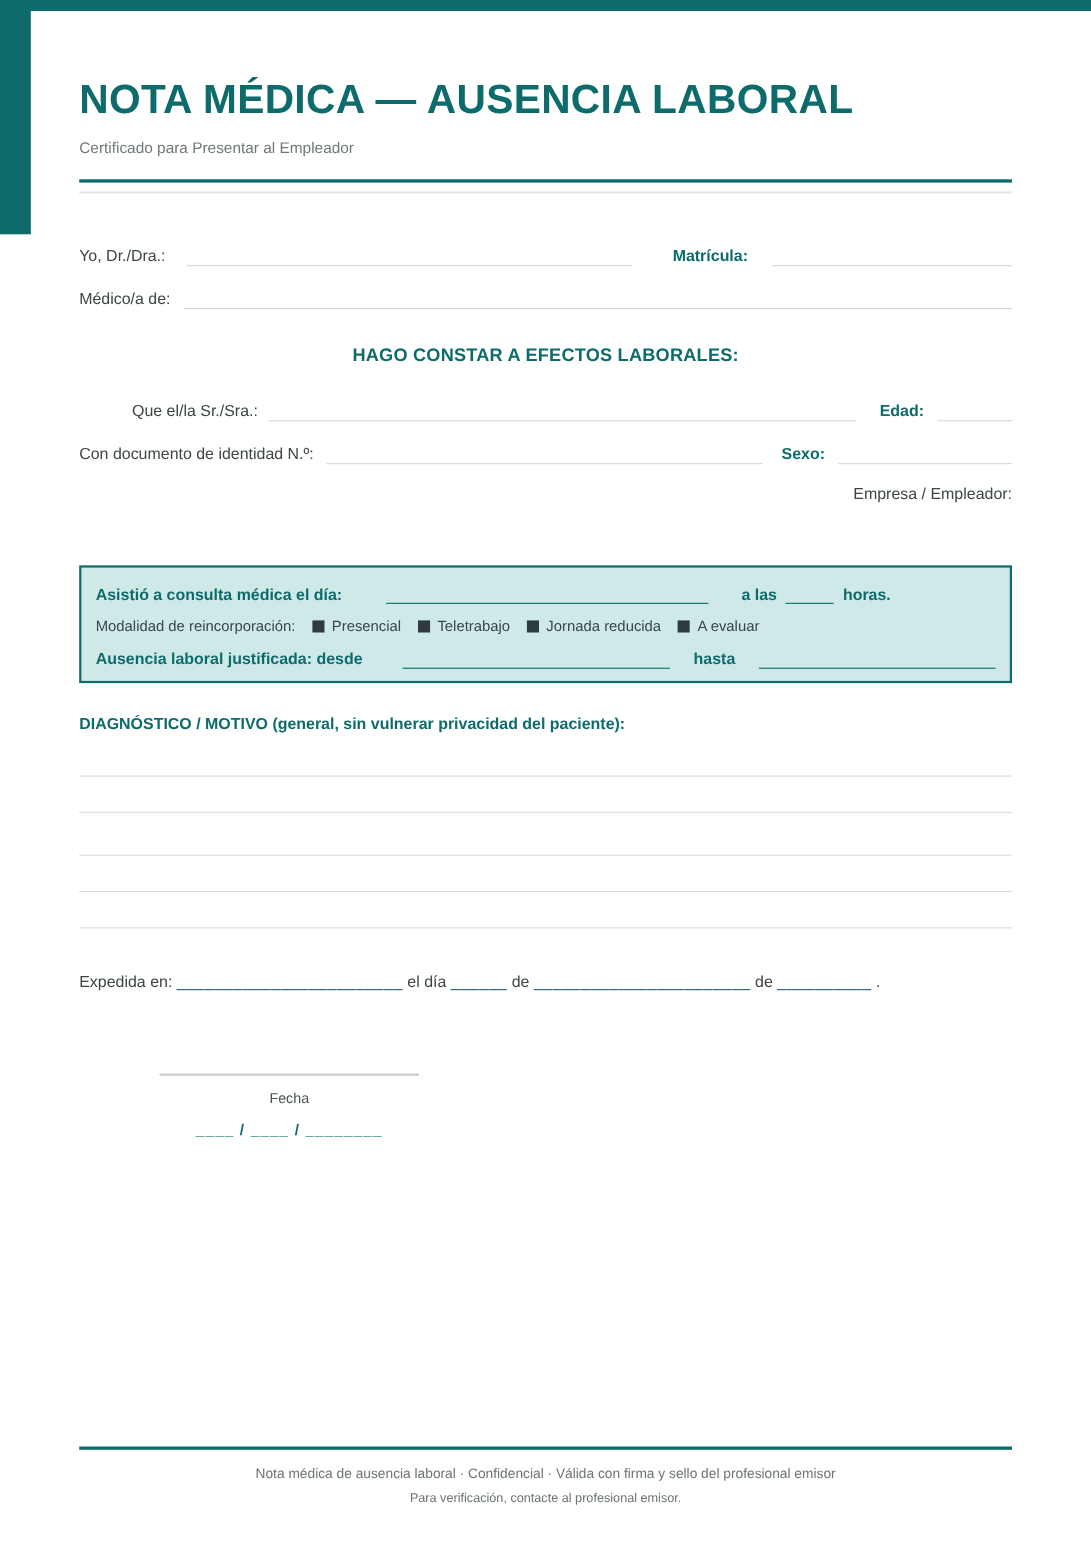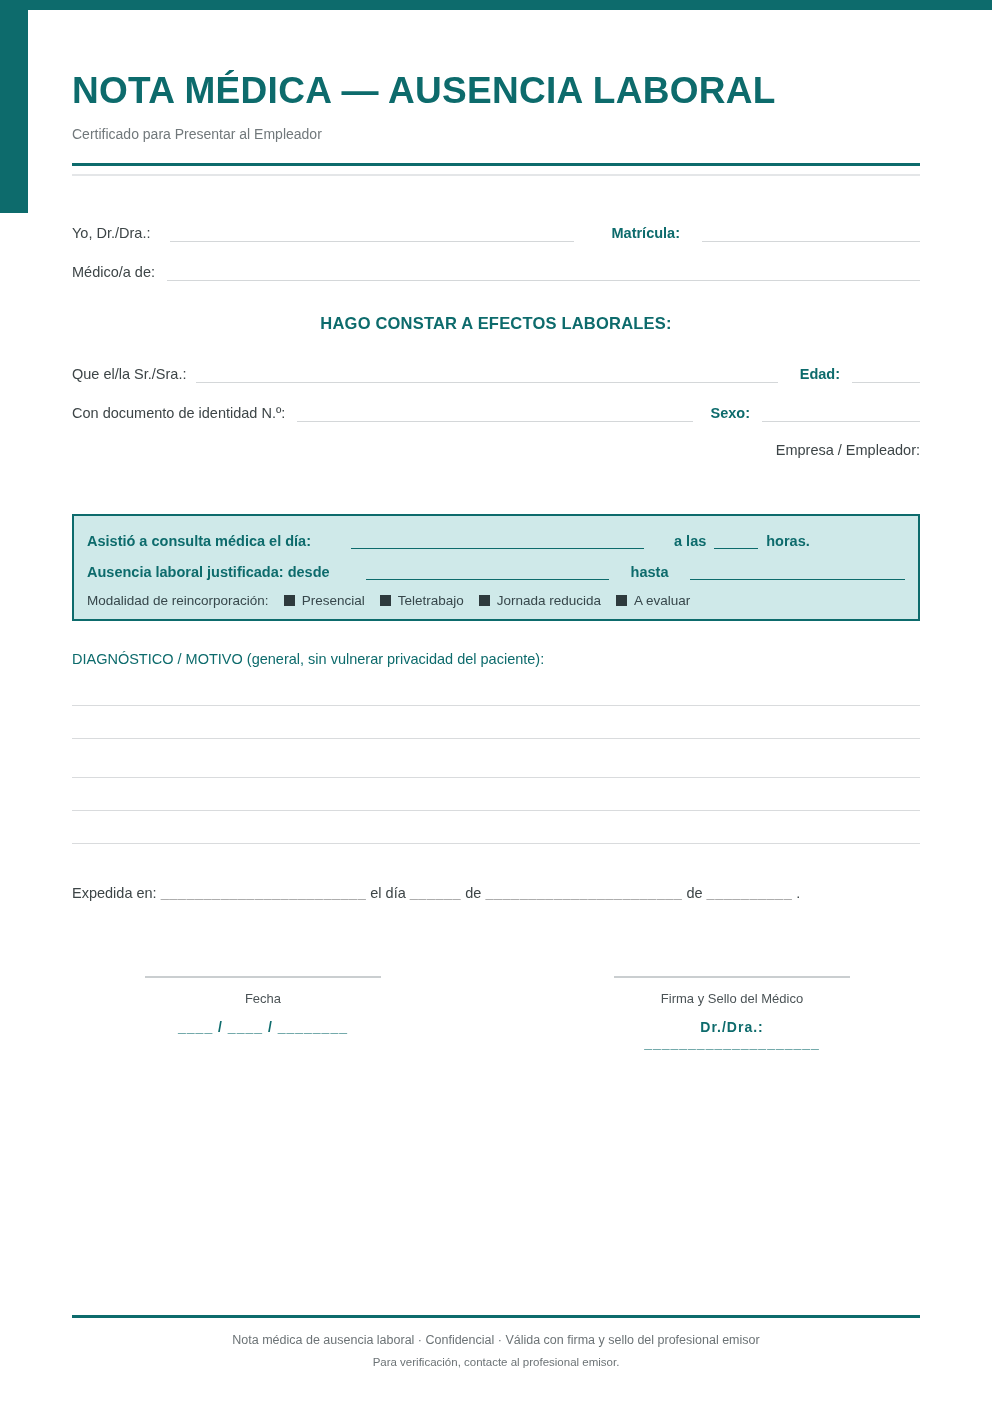--- a/index.html
+++ b/index.html
@@ -20,43 +20,43 @@
 
   .frow { display: flex; align-items: flex-end; font-size: 14.5px; }
   .frow .lbl { white-space: nowrap; padding-bottom: 1px; }
   .lbl-teal { color: #0d6b6c; font-weight: bold; }
   .field { border-bottom: 1.5px solid #d4d7d9; height: 18px; display: block; }
   .grow { flex: 1 1 auto; }
   .fixed { flex: 0 0 auto; }
 
   .row-doctor   { margin-top: 47px; gap: 12px; }
   .row-medico   { margin-top: 20px; }
-  .row-patient  { margin-top: 31px; }
+  .row-patient  { margin-top: 31px; margin-left: 48px; }
   .row-id       { margin-top: 20px; }
   .row-employer { margin-top: 20px; flex-direction: column; }
 
   .statement { margin-top: 33px; text-align: center; font-size: 16.5px; font-weight: bold; color: #0d6b6c; letter-spacing: 0.2px; }
 
   .visit-box { margin-top: 36px; border: 2px solid #0d6b6c; background: #cfe9e9; padding: 15px 13px 11px; }
   .box-row { display: flex; align-items: flex-end; font-size: 14.5px; color: #0d6b6c; font-weight: bold; }
   .box-field { border-bottom: 1.5px solid #0d6b6c; height: 17px; display: block; }
   .box-row + .box-row { margin-top: 13px; }
   .modality { margin-top: 12px; font-weight: normal; color: #37474b; font-size: 13.5px; align-items: center; }
   .sq { display: inline-block; width: 11px; height: 11px; background: #2e3a3d; margin: 0 7px -1px 15px; }
   .mod-opt { white-space: nowrap; }
 
-  .sec-heading { margin: 0; font-size: 14.5px; font-weight: normal; color: #0d6b6c; }
+  .sec-heading { margin: 0; font-size: 14.5px; font-weight: bold; color: #0d6b6c; }
   .h-diag { margin-top: 30px; }
   .h-ind  { margin-top: 33px; }
   .wline { border-bottom: 1.5px solid #d9dbdd; height: 0; }
   .wl-1 { margin-top: 38px; }
   .wl-n { margin-top: 32px; }
 
   .issued { margin-top: 41px; font-size: 14.5px; color: #3d4547; }
-  .issued .blank { color: #737373; letter-spacing: 0.5px; font-weight: bold; }
+  .issued .blank { color: #0c4a6e; letter-spacing: 0.5px; }
 
   .sig-row { display: flex; justify-content: space-between; margin-top: 75px; padding: 0 70px 0 73px; }
   .sig-col { width: 236px; text-align: center; }
   .sig-line { border-top: 2px solid #caced0; height: 0; }
   .sig-cap { margin-top: 13px; font-size: 13px; color: #4b5356; }
   .sig-val { margin-top: 13px; font-size: 14px; font-weight: bold; color: #0d6b6c; letter-spacing: 1px; }
 
   .footer { position: absolute; top: 1315px; left: 72px; right: 72px; }
   .footer-rule { height: 2.5px; background: #0d6b6c; }
   .footer-inner { width: max-content; margin: 15px auto 0; text-align: left; max-width: 100%; }
@@ -110,32 +110,32 @@
   </div>
 
   <div class="visit-box">
     <div class="box-row">
       <span class="lbl">Asistió a consulta médica el día:</span>
       <span class="box-field fixed" style="width:293px; margin-left:40px;"></span>
       <span class="lbl" style="margin-left:30px;">a las</span>
       <span class="box-field fixed" style="width:44px; margin:0 8px;"></span>
       <span class="lbl">horas.</span>
     </div>
-    <div class="box-row">
-      <span class="lbl">Ausencia laboral justificada: desde</span>
-      <span class="box-field fixed" style="width:243px; margin-left:36px;"></span>
-      <span class="lbl" style="margin-left:22px;">hasta</span>
-      <span class="box-field grow" style="margin-left:22px;"></span>
-    </div>
     <div class="box-row modality">
       <span>Modalidad de reincorporación:</span>
       <span class="mod-opt"><span class="sq"></span><span>Presencial</span></span>
       <span class="mod-opt"><span class="sq"></span><span>Teletrabajo</span></span>
       <span class="mod-opt"><span class="sq"></span><span>Jornada reducida</span></span>
       <span class="mod-opt"><span class="sq"></span><span>A evaluar</span></span>
+    </div>
+    <div class="box-row">
+      <span class="lbl">Ausencia laboral justificada: desde</span>
+      <span class="box-field fixed" style="width:243px; margin-left:36px;"></span>
+      <span class="lbl" style="margin-left:22px;">hasta</span>
+      <span class="box-field grow" style="margin-left:22px;"></span>
     </div>
   </div>
 
   <h3 class="sec-heading h-diag">DIAGNÓSTICO / MOTIVO (general, sin vulnerar privacidad del paciente):</h3>
   <div class="wline wl-1"></div>
   <div class="wline wl-n"></div>
 
   <div class="wline wl-1"></div>
   <div class="wline wl-n"></div>
   <div class="wline wl-n"></div>
@@ -151,25 +151,20 @@
     <span class="blank">__________</span>
     <span>.</span>
   </div>
 
   <div class="sig-row">
     <div class="sig-col">
       <div class="sig-line"></div>
       <div class="sig-cap">Fecha</div>
       <div class="sig-val">____ / ____ / ________</div>
     </div>
-    <div class="sig-col">
-      <div class="sig-line"></div>
-      <div class="sig-cap">Firma y Sello del Médico</div>
-      <div class="sig-val"><span>Dr./Dra.:</span> <span>____________________</span></div>
-    </div>
   </div>
 
 </div>
 
 <div class="footer">
   <div class="footer-rule"></div>
   <div class="footer-inner">
     <p class="f1">Nota médica de ausencia laboral · Confidencial · Válida con firma y sello del profesional emisor</p>
     <p class="f2">Para verificación, contacte al profesional emisor.</p>
   </div>

